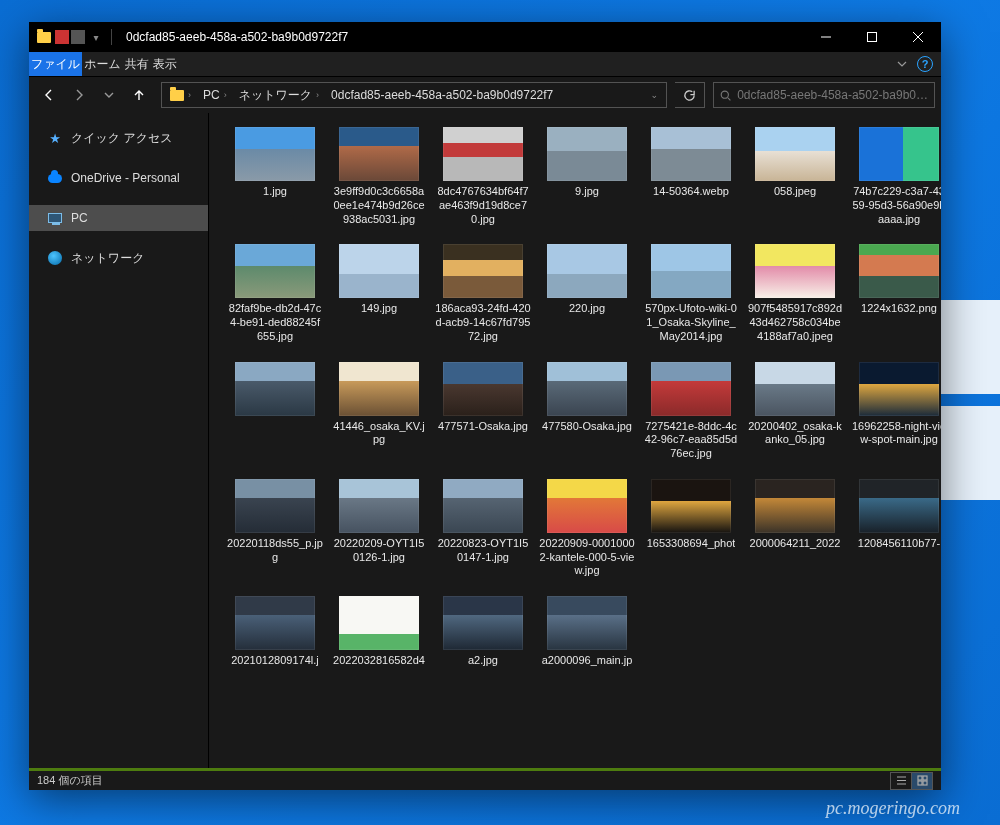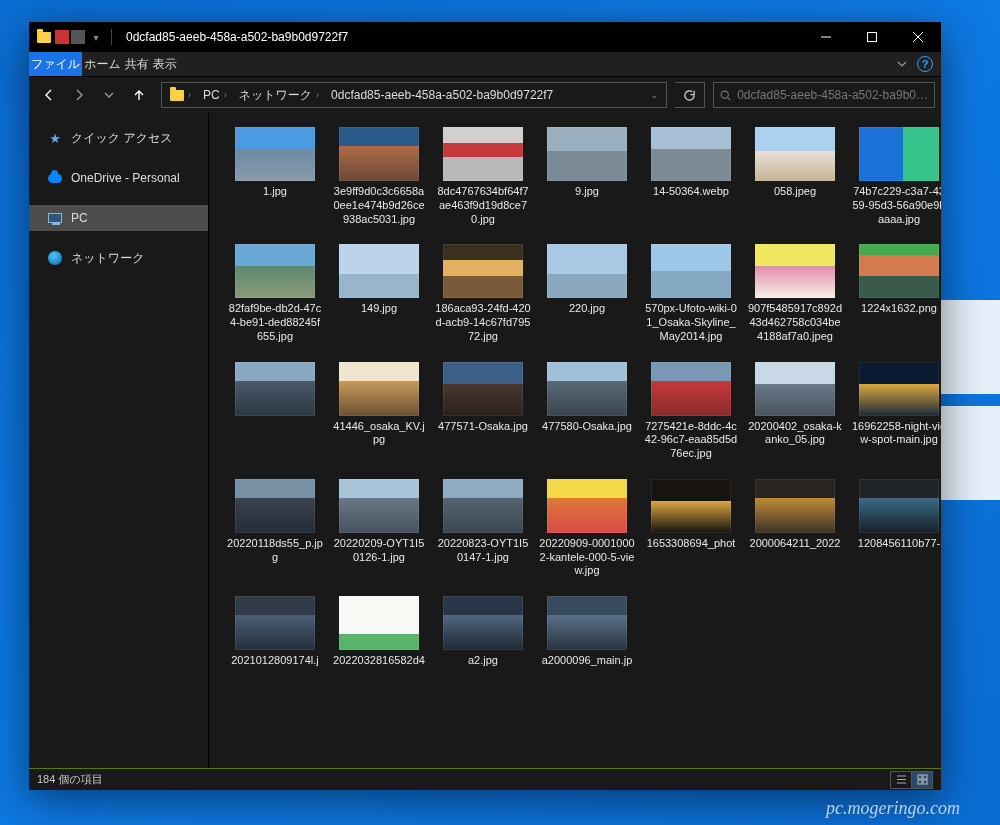--- a/index.html
+++ b/index.html
@@ -111,21 +111,21 @@
   content:''; position:absolute; left:22%; top:22%; width:56%; height:56%;
   background:#191919; border-radius:50%;
 }
 .edge-thumb .wave{
   position:absolute; left:0; bottom:8px; width:100%; height:26px;
   background: radial-gradient(ellipse 70% 140% at 30% 100%, #1a9fe0 40%, transparent 42%);
 }
 
 
 .status {
-  height:22px; background:#191919; border-top:1px solid #4d7c0f;
+  height:22px; background:#191919; border-top:3px solid #4d7c0f;
   display:flex; align-items:center; font-size:11px; color:#ccc; padding:0 8px;
 }
 .status .sp { flex:1;}
 .view-sw { display:flex; gap:0;}
 .vbtn { width:22px; height:18px; border:1px solid #555; display:flex;align-items:center;justify-content:center; margin-left:-1px;}
 .vbtn svg{width:11px;height:11px;stroke:#aaa;fill:none;stroke-width:1.2;}
 .vbtn.act{background:#2a4a6a;}
 </style>
 </head>
 <body>

